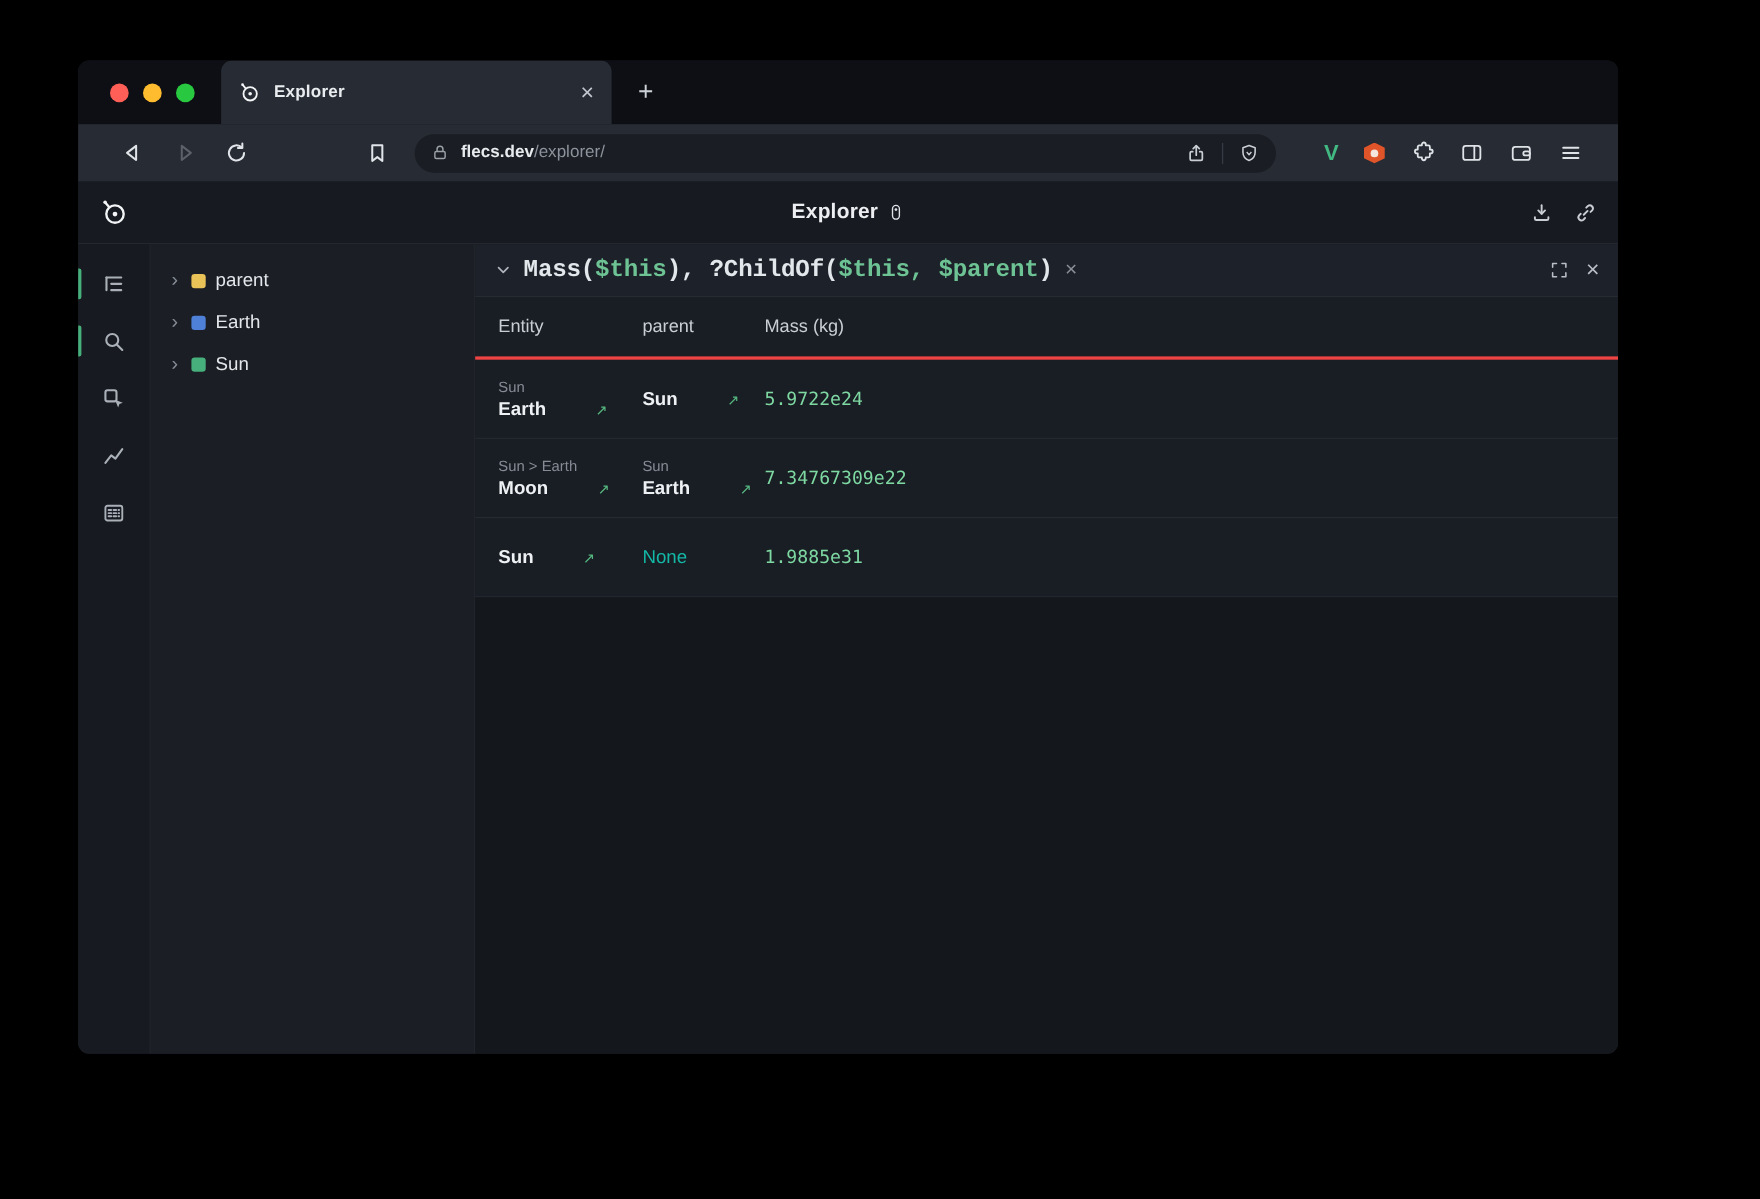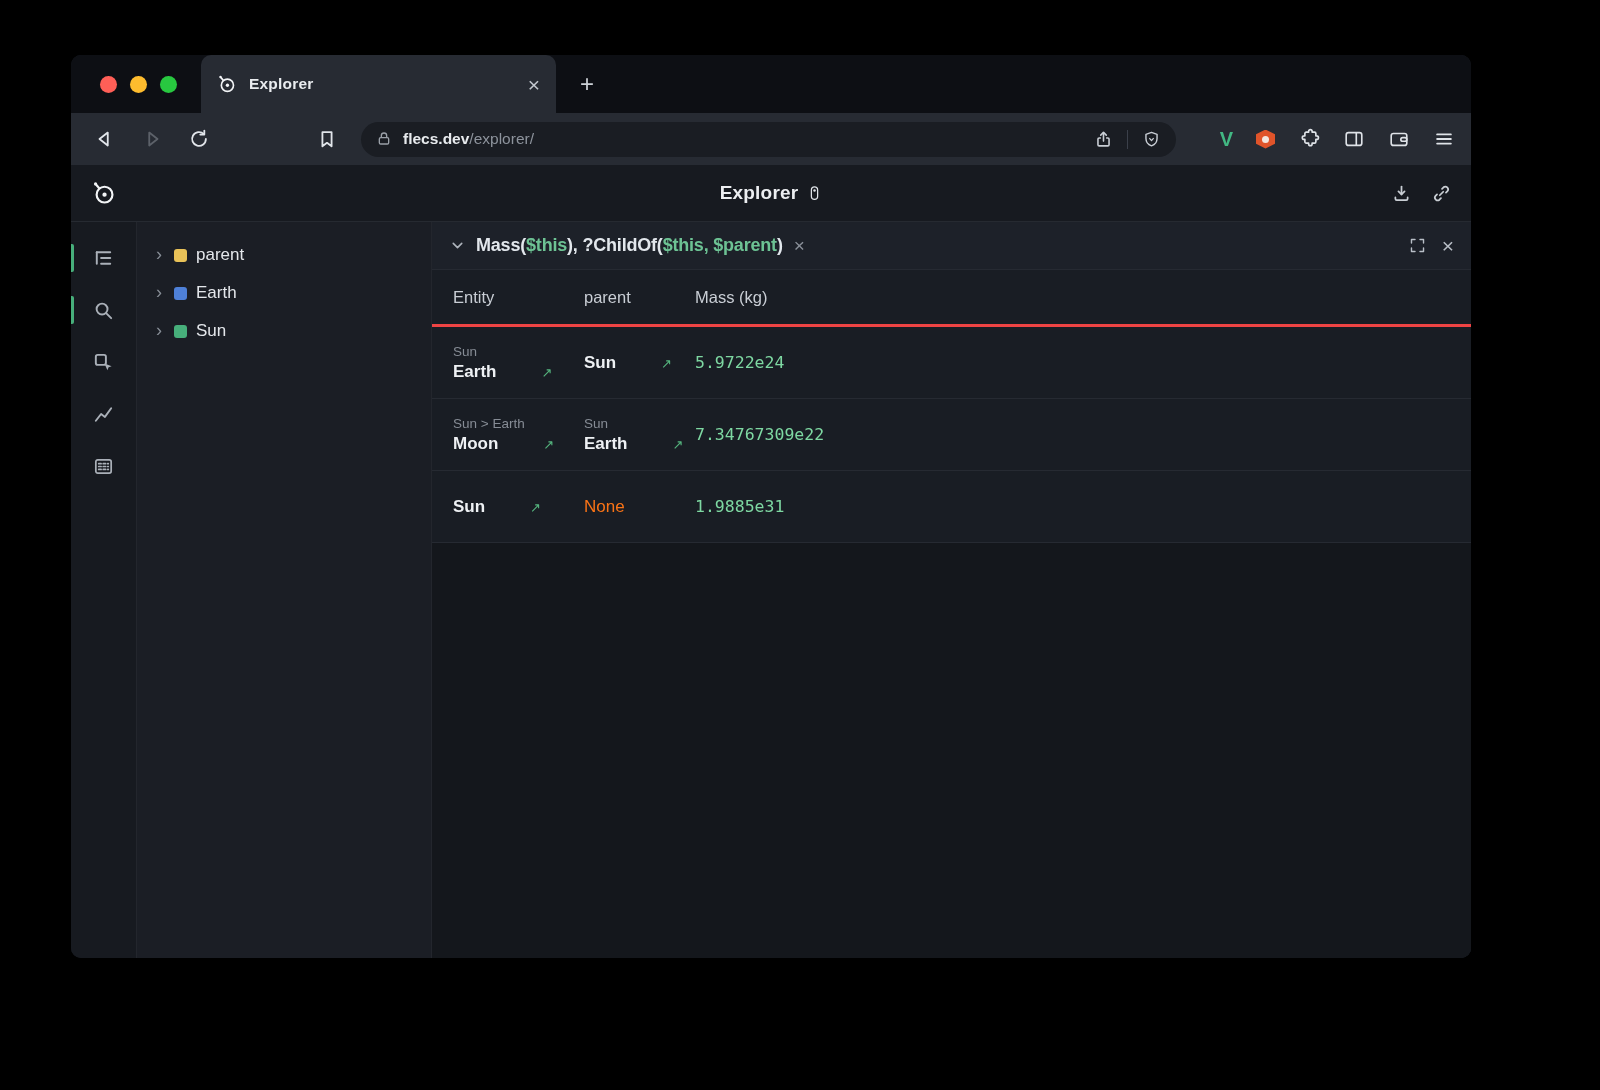--- a/index.html
+++ b/index.html
@@ -18,21 +18,21 @@
   .light{ width:17px; height:17px; border-radius:50%; }
   .light.red{ background:#ff5f57; } .light.yellow{ background:#febc2e; } .light.green{ background:#28c840; }
   .tab{ margin-left:24px; width:355px; background:#272b33; border-radius:10px 10px 0 0;
         display:flex; align-items:center; padding:0 16px; color:#e9ecef; }
   .tab-title{ margin-left:12px; font-size:15.5px; font-weight:700; letter-spacing:.2px; }
   .tab-close{ margin-left:auto; color:#c3c8cf; font-size:21px; line-height:1; cursor:default; }
   .newtab{ align-self:center; margin-left:16px; color:#ccd1d7; font-size:24px; font-weight:400;
            width:30px; height:30px; display:flex; align-items:center; justify-content:center; border-radius:6px; }
 
   
-  .navbar{ height:52px; background:#272b33; display:flex; align-items:center; padding:0 16px; flex:0 0 auto; }
+  .navbar{ height:52px; background:#272b33; display:flex; align-items:center; padding:0 32px; flex:0 0 auto; }
   .navbtn{ width:36px; height:36px; display:flex; align-items:center; justify-content:center; color:#e1e5ea; border-radius:8px; }
   .navbtn.disabled{ color:#5c6169; }
   .navbtn + .navbtn{ margin-left:11px; }
   .navbtn svg{ width:22px; height:22px; }
   .bookmark-btn{ margin-left:92px !important; }
   .urlbar{ flex:1; margin:0 44px 0 16px; height:35px; background:#1a1d23; border-radius:18px;
            display:flex; align-items:center; padding:0 15px; min-width:0; }
   .urlbar svg{ width:16px; height:16px; flex:0 0 auto; }
   .url-text{ margin-left:11px; font-size:15.5px; white-space:nowrap; overflow:hidden; }
   .url-host{ color:#e8ebee; font-weight:600; }
@@ -70,38 +70,38 @@
   .tree-panel{ width:295px; background:#1b1e25; border-right:1px solid #23262d; padding:14px 0 0 16px; flex:0 0 auto; }
   .tree-item{ display:flex; align-items:center; height:38px; gap:9px; cursor:default; }
   .tree-chevron{ color:#878d96; font-size:18px; line-height:1; width:12px; text-align:center; transform:translateY(-1px); }
   .tree-swatch{ width:13px; height:13px; border-radius:3px; flex:0 0 auto; }
   .tree-label{ color:#e4e7eb; font-size:17px; font-weight:500; }
 
   .query-panel{ flex:1; display:flex; flex-direction:column; min-width:0; background:#191d24; }
   .query-header{ height:48px; background:#1d2129; border-bottom:1px solid #262a32; display:flex; align-items:center; padding:0 17px; flex:0 0 auto; }
   .query-header .collapse{ color:#aeb4bc; margin-right:10px; display:flex; }
   .query-header .collapse svg{ width:17px; height:17px; }
-  .query-text{ font-family:Liberation Sans, sans-serif; font-size:18px; letter-spacing:-0.2px; white-space:nowrap; }
+  .query-text{ font-family:Liberation Mono, monospace; font-size:22px; letter-spacing:-0.2px; white-space:nowrap; }
   .qfn{ color:#e2e7ec; font-weight:700; }
   .qvar{ color:#6dc394; font-weight:700; }
   .query-clear{ color:#8a9099; font-size:19px; margin-left:11px; line-height:1; }
   .qh-spacer{ flex:1; }
   .qh-actions{ display:flex; align-items:center; gap:16px; color:#b9bfc7; }
   .qh-actions svg{ width:17px; height:17px; }
   .panel-close{ font-size:21px; line-height:1; color:#b9bfc7; }
 
   .thead{ display:grid; grid-template-columns:131px 111px 1fr; padding-left:21px; height:57px; align-items:center;
           color:#c9ced5; font-size:16.5px; border-bottom:3px solid #ef4444; flex:0 0 auto; }
   .trow{ display:grid; grid-template-columns:131px 111px 1fr; padding-left:21px; height:72px; align-items:center;
          border-bottom:1px solid #262a32; flex:0 0 auto; }
   .cell-stack{ display:flex; flex-direction:column; }
   .epath{ font-size:13.5px; color:#868c95; margin-bottom:3px; }
   .ename{ font-size:17px; font-weight:700; color:#eef1f4; display:flex; align-items:baseline;gap:40px; }
   .link-arrow{ color:#55b57e; font-size:13px; margin-left:5px; font-weight:400; }
-  .none-val{ font-size:17px; color:#f97316; font-weight:400; }
+  .none-val{ font-size:17px; color:#14b8a6; font-weight:400; }
   .mass-val{ font-family:"DejaVu Sans Mono", monospace; font-size:16.5px; color:#7ed8a2; }
   .table-below{ flex:1; background:#14171c; }
 
   svg{ display:block; }
 </style>
 </head>
 <body>
 
 <div class="window">
 

